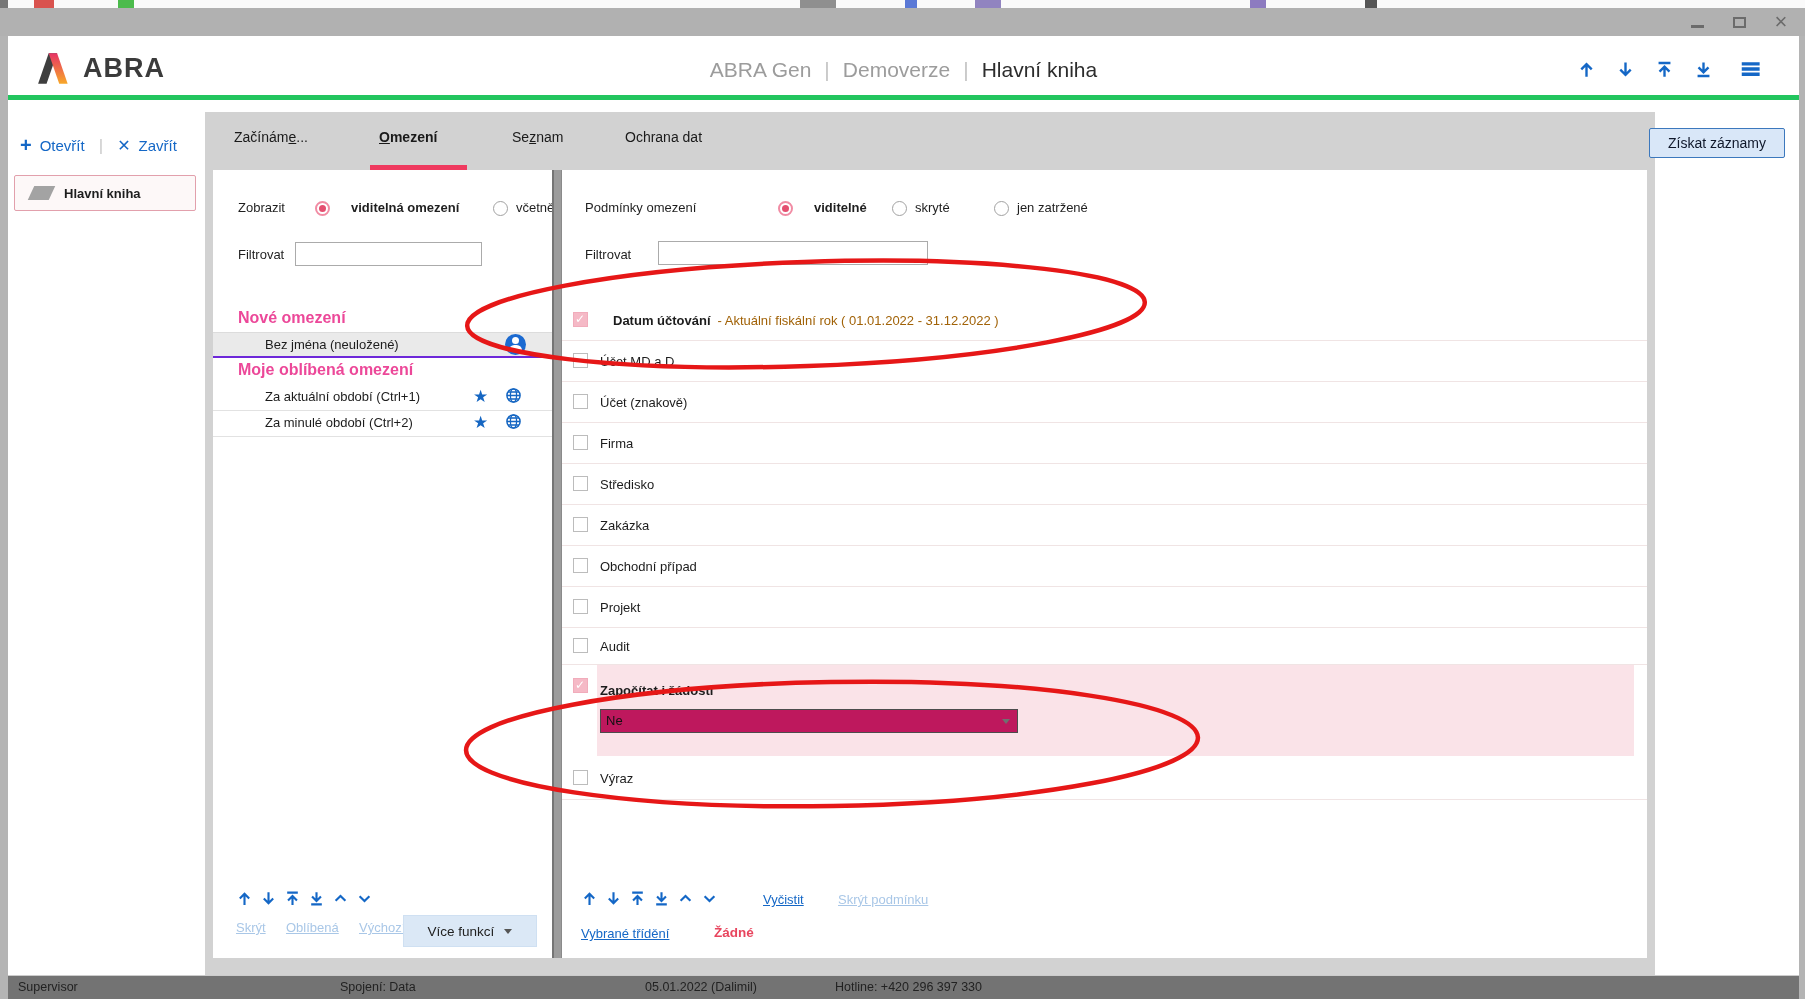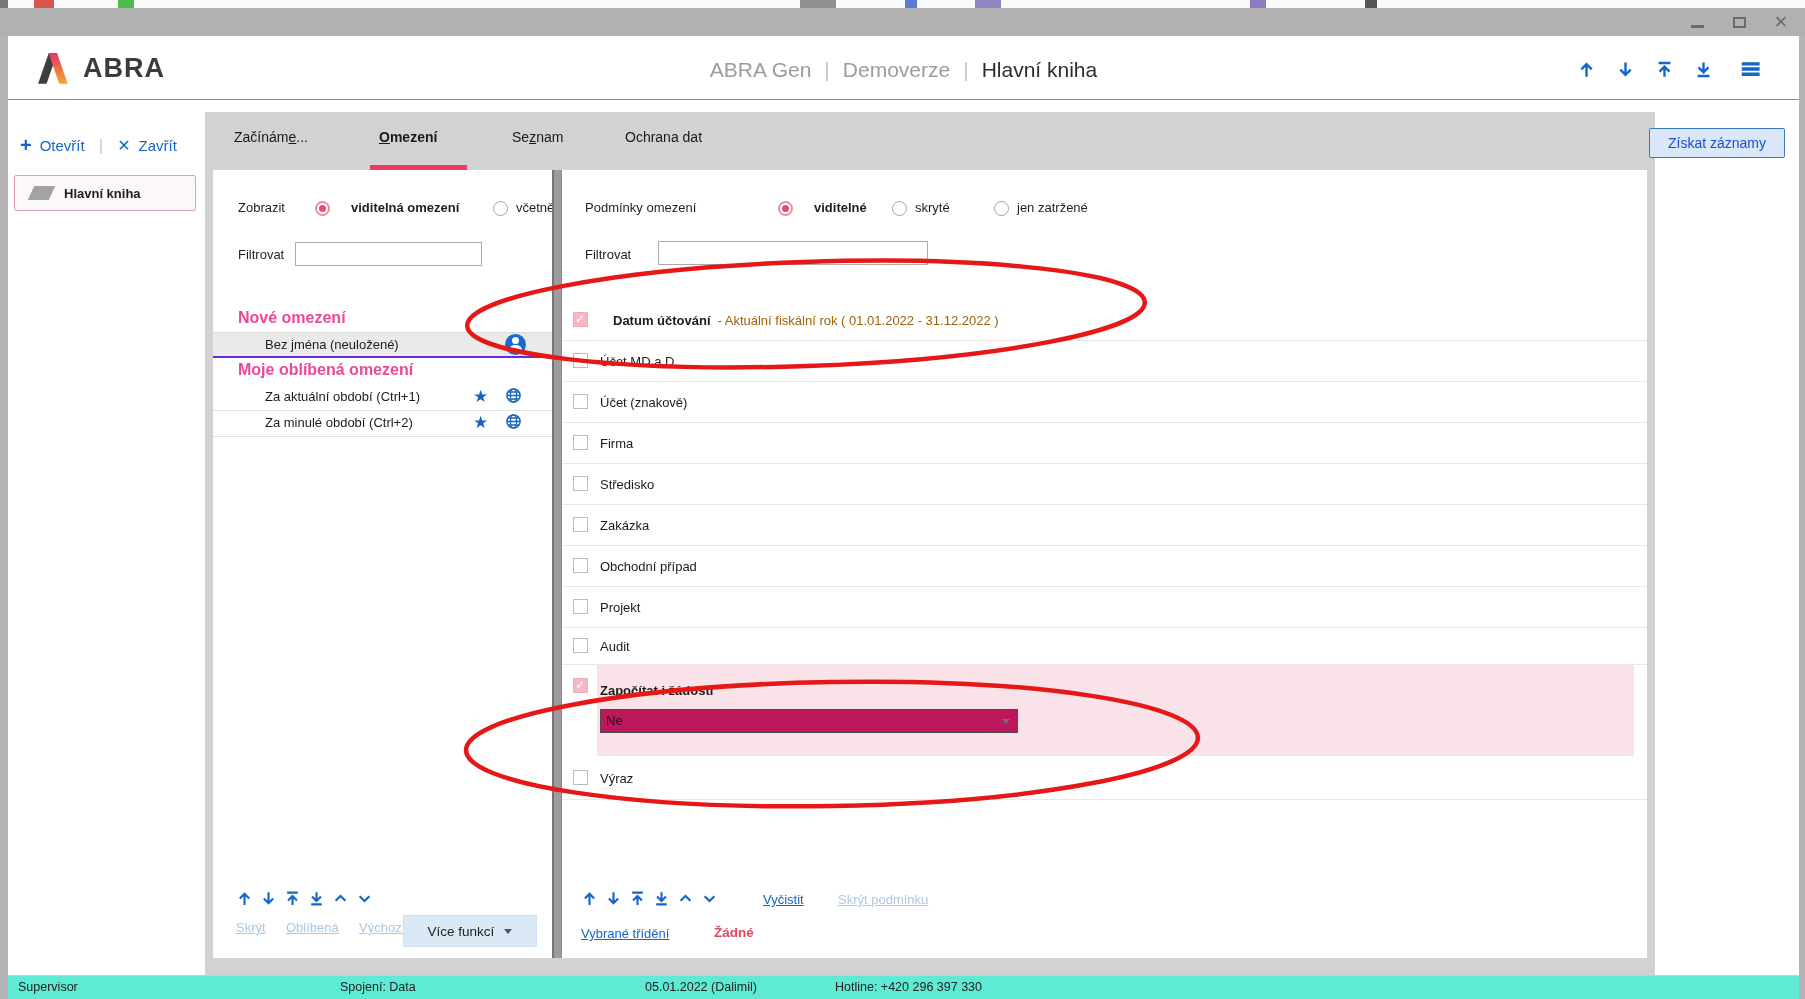--- a/index.html
+++ b/index.html
@@ -16,21 +16,21 @@
 .win-btns { position:absolute; right:16px; top:0; height:28px; display:flex; align-items:center; gap:26px; }
 .wb { display:flex; align-items:center; justify-content:center; width:16px; height:16px; color:#6b6b6b; }
 .wb-min { width:13px; height:3px; background:#6b6b6b; margin-top:8px; }
 .wb-max { width:13px; height:11px; border:2px solid #6b6b6b; }
 .wb-close { font-size:22px; line-height:16px; color:#6b6b6b; font-weight:400; }
 
 
 .window { position:absolute; left:8px; top:36px; width:1791px; height:963px; background:#ffffff; }
 
 
-.app-header { position:absolute; left:0; top:0; width:1791px; height:64px; background:#fff; border-bottom:1px solid #22c55e; }
+.app-header { position:absolute; left:0; top:0; width:1791px; height:64px; background:#fff; border-bottom:5px solid #22c55e; }
 .logo { position:absolute; left:28px; top:13px; display:flex; align-items:center; gap:9px; }
 .logo-text { font-size:27px; font-weight:bold; color:#3b3b3b; letter-spacing:1px; }
 .breadcrumb { position:absolute; left:0; right:0; top:22px; text-align:center; font-size:21px; color:#9c9c9c; }
 .breadcrumb .sep { color:#c4c4c4; padding:0 13px; font-weight:300; }
 .breadcrumb .current { color:#2d2d2d; }
 .header-nav { position:absolute; right:38px; top:22px; display:flex; align-items:center; gap:20px; color:#1467c6; }
 .ic { display:inline-block; }
 
 
 .side-actions { position:absolute; left:6px; top:98px; display:flex; align-items:center; font-size:15px; color:#1467c6; }
@@ -95,24 +95,24 @@
 .crow .detail { font-weight:normal; color:#a16207; padding-left:7px; }
 .crow.hl { border-bottom:none; }
 .hl-bg { position:absolute; left:35px; top:0; width:1037px; height:91px; background:#fae3e8; }
 .crow.hl .cbx { top:13px; margin-top:0; }
 .crow.hl .clabel { top:18px; transform:none; font-weight:bold; }
 .dropdown { position:absolute; left:38px; top:44px; width:418px; height:24px; background:#be185d; border:1px solid #4c4c4c; }
 .dropdown .val { position:absolute; left:5px; top:3px; font-size:13px; color:#111; }
 .dropdown .caret { position:absolute; right:7px; top:9px; border-top-color:#707070; }
 
 
-.get-records { position:absolute; left:1641px; top:92px; width:136px; height:30px; background:#d9e7f8; border:1px solid #3c78bd; border-radius:2px; display:flex; align-items:center; justify-content:center; font-size:14px; color:#1d4ed8; }
-
-
-.statusbar { position:absolute; left:0; top:939px; width:1791px; height:24px; background:#5eead4; border-top:1px solid #cccccc; font-size:12.5px; color:#222; }
+.get-records { position:absolute; left:1641px; top:92px; width:136px; height:30px; background:#d9e7f8; border:1px solid #3c78bd; border-radius:2px; display:flex; align-items:center; justify-content:center; font-size:14px; color:#0f172a; }
+
+
+.statusbar { position:absolute; left:0; top:939px; width:1791px; height:24px; background:#737373; border-top:1px solid #cccccc; font-size:12.5px; color:#222; }
 .statusbar span { position:absolute; top:4px; white-space:nowrap; }
 
 
 .sort-none { font-size:13.5px; font-weight:bold; color:#e8455e; }
 
 
 .annotations { position:absolute; left:0; top:0; width:1805px; height:999px; pointer-events:none; }
 </style>
 </head>
 <body>

